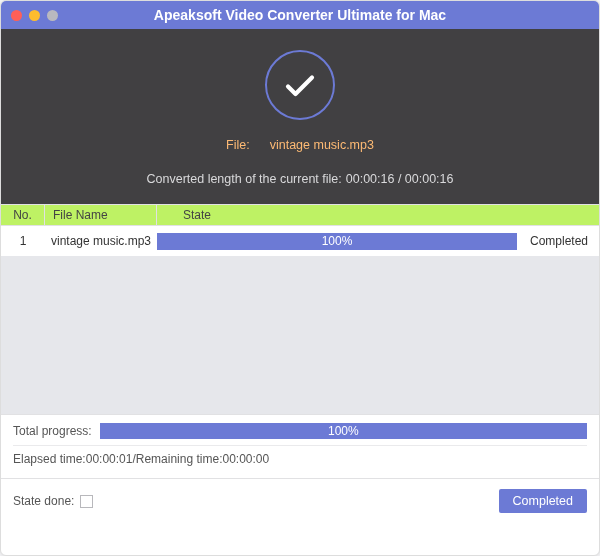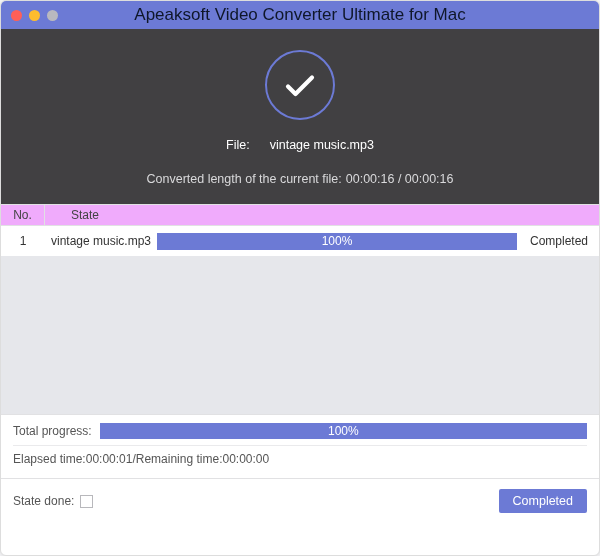--- a/index.html
+++ b/index.html
@@ -37,23 +37,23 @@
 .tl-btn {
   width: 11px; height: 11px; border-radius: 50%;
 }
 .tl-close { background: #ff5f57; }
 .tl-min   { background: #febc2e; }
 .tl-max   { background: #b9b9bf; }
 .title {
   position: absolute;
   left: 0; right: 0;
   text-align: center;
-  color: #0f172a;
-  font-size: 17px;
-  font-weight: 400;
+  color: #ffffff;
+  font-size: 14px;
+  font-weight: 700;
   pointer-events: none;
 }
 .status-panel {
   background: #414042;
   color: #cfcfd1;
   height: 175px;
   display: flex;
   flex-direction: column;
   align-items: center;
   justify-content: center;
@@ -62,35 +62,35 @@
 .check-circle {
   width: 70px; height: 70px;
   border: 2.5px solid #6c7ad5;
   border-radius: 50%;
   display: flex; align-items: center; justify-content: center;
   margin-bottom: 14px;
 }
 .check-circle svg { width: 36px; height: 36px; }
 .file-line {
   font-size: 12.5px;
-  color: #ffffff;
+  color: #fdba74;
   margin-top: 4px;
   display: flex;
   gap: 20px;
 }
 .conv-line {
   font-size: 12.5px;
   color: #d9d9db;
   margin-top: 20px;
   display: flex;
   gap: 4px;
 }
 .table-header {
   display: flex;
-  background: #f0abfc;
+  background: #bef264;
   border-top: 1px solid #e1e1e3;
   border-bottom: 1px solid #e1e1e3;
   font-size: 12px;
   color: #444;
   height: 22px;
   align-items: center;
 }
 .col-no   { width: 44px; text-align: center; border-right: 1px solid #e1e1e3; height:100%; display:flex;align-items:center;justify-content:center;}
 .col-name { width: 112px; padding-left: 8px; border-right: 1px solid #e1e1e3; height:100%; display:flex;align-items:center;}
 .col-prog { flex: 1; text-align: center; border-right: 1px solid #e1e1e3; height:100%; display:flex;align-items:center;justify-content:center;}
@@ -202,20 +202,21 @@
       <span>vintage music.mp3</span>
     </div>
     <div class="conv-line">
       <span>Converted length of the current file:</span>
       <span>00:00:16 / 00:00:16</span>
     </div>
   </div>
 
   <div class="table-header">
     <div class="col-no">No.</div>
+    <div class="col-name">File Name</div>
     <div class="col-state">State</div>
   </div>
 
   <div class="table-body">
     <div class="row">
       <div class="cell-no">1</div>
       <div class="cell-name">vintage music.mp3</div>
       <div class="cell-prog">
         <div class="row-bar" style="width:100%">100%</div>
       </div>

